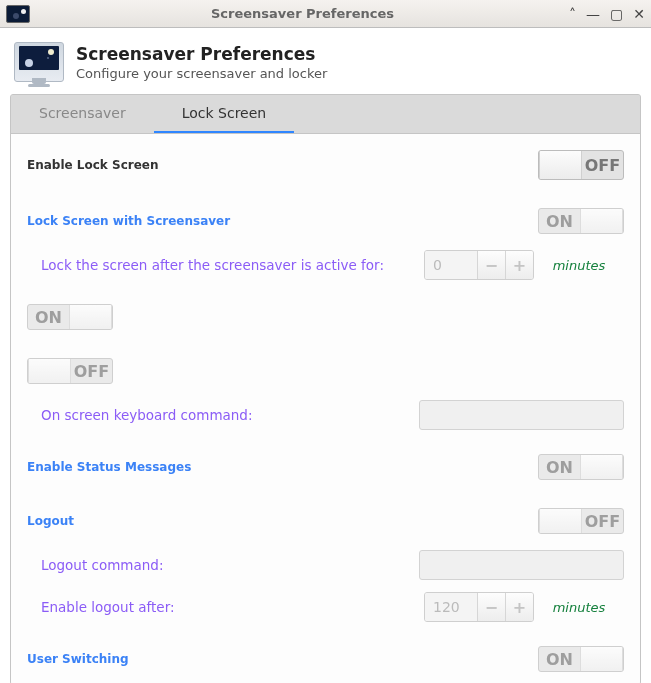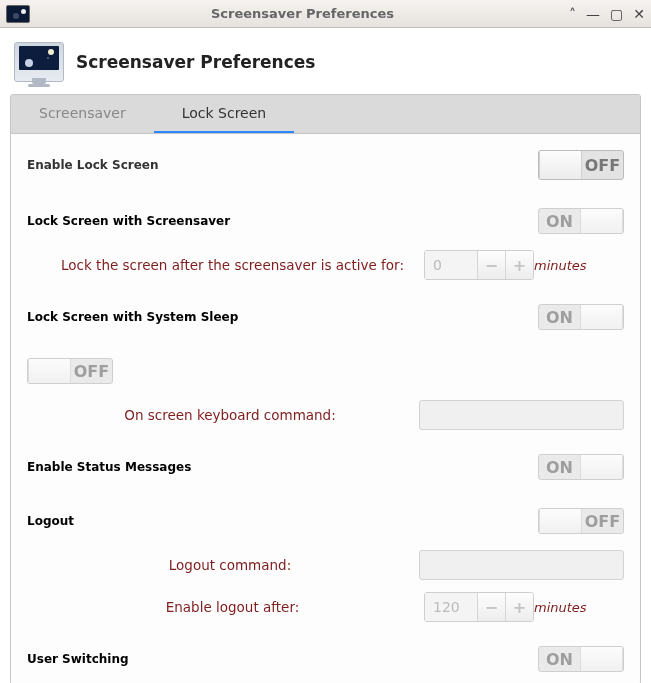--- a/index.html
+++ b/index.html
@@ -24,25 +24,25 @@
   .header h1 { font-size:17px; font-weight:bold; color:#222; }
   .header .sub { font-size:13px; color:#555; margin-top:2px; }
   .content { flex:1; padding:0 10px 4px 10px; display:flex; flex-direction:column; }
   .tabframe { background:#dadada; border:1px solid #c5c5c5; border-radius:3px; flex:1; display:flex; flex-direction:column; overflow:hidden; }
   .tabs { display:flex; background:#dadada; border-bottom:1px solid #c5c5c5; }
   .tab { padding:10px 28px; color:#888; font-size:14px; border-bottom:2px solid transparent; }
   .tab.active { color:#333; border-bottom:2px solid #2f86ff; }
   .panel { background:#fdfdfd; flex:1; padding:6px 0 2px 0; overflow-y:auto; }
   .row { display:flex; align-items:center; padding:10px 16px; }
   .row .label { flex:1; color:#333; font-size:12px; font-weight:bold; }
-  .row .label.sub { color:#7f1d1d; font-weight:normal; padding-left:14px; font-size:13.5px;text-align:center;}
-  .row .section-disabled { color:#000000; }
+  .row .label.sub { color:#8b5cf6; font-weight:normal; padding-left:14px; font-size:13.5px;}
+  .row .section-disabled { color:#3b82f6; }
   .row.subrow { padding-top:6px; padding-bottom:6px; }
   .rowgap { height:8px; }
-  .suffix { width:90px; color:#7f1d1d; font-style:italic; font-size:13px; }
+  .suffix { width:90px; text-align:center; color:#15803d; font-style:italic; font-size:13px; }
 
   
   .toggle { width:86px; height:30px; border:1px solid #bcbcbc; border-radius:3px; display:flex; overflow:hidden; background:#e3e3e3; }
   .toggle .half { flex:1; display:flex; align-items:center; justify-content:center; font-size:16px; font-weight:bold; color:#777; }
   .toggle .knob { background:linear-gradient(#fcfcfc,#ececec); border-left:1px solid #d0d0d0; border-right:1px solid #d0d0d0; }
   .toggle.small { width:86px; height:26px; }
   .toggle.disabled { opacity:0.7; }
 
   
   .group { display:flex; align-items:center; gap:0; }
@@ -71,20 +71,21 @@
 
 <div class="window">
   <div class="header">
     <div class="hicon">
       <div class="screen"></div>
         <div class="stand"></div>
         <div class="base"></div>
     </div>
     <div>
       <h1>Screensaver Preferences</h1>
+      <div class="sub">Configure your screensaver and locker</div>
     </div>
   </div>
 
   <div class="content">
     <div class="tabframe">
       <div class="tabs">
         <div class="tab">Screensaver</div>
         <div class="tab active">Lock Screen</div>
       </div>
       <div class="panel">
@@ -114,21 +115,20 @@
               <div class="btn">−</div>
               <div class="btn">+</div>
             </div>
           </div>
           <div class="suffix">minutes</div>
         </div>
 
         <div class="rowgap"></div>
 
         <div class="row">
-          <div class="label section-disabled">Lock Screen with System Sleep</div>
           <div class="toggle small disabled">
             <div class="half">ON</div>
             <div class="half knob"></div>
           </div>
         </div>
 
         <div class="rowgap"></div>
 
         <div class="row">
           <div class="toggle small disabled">

